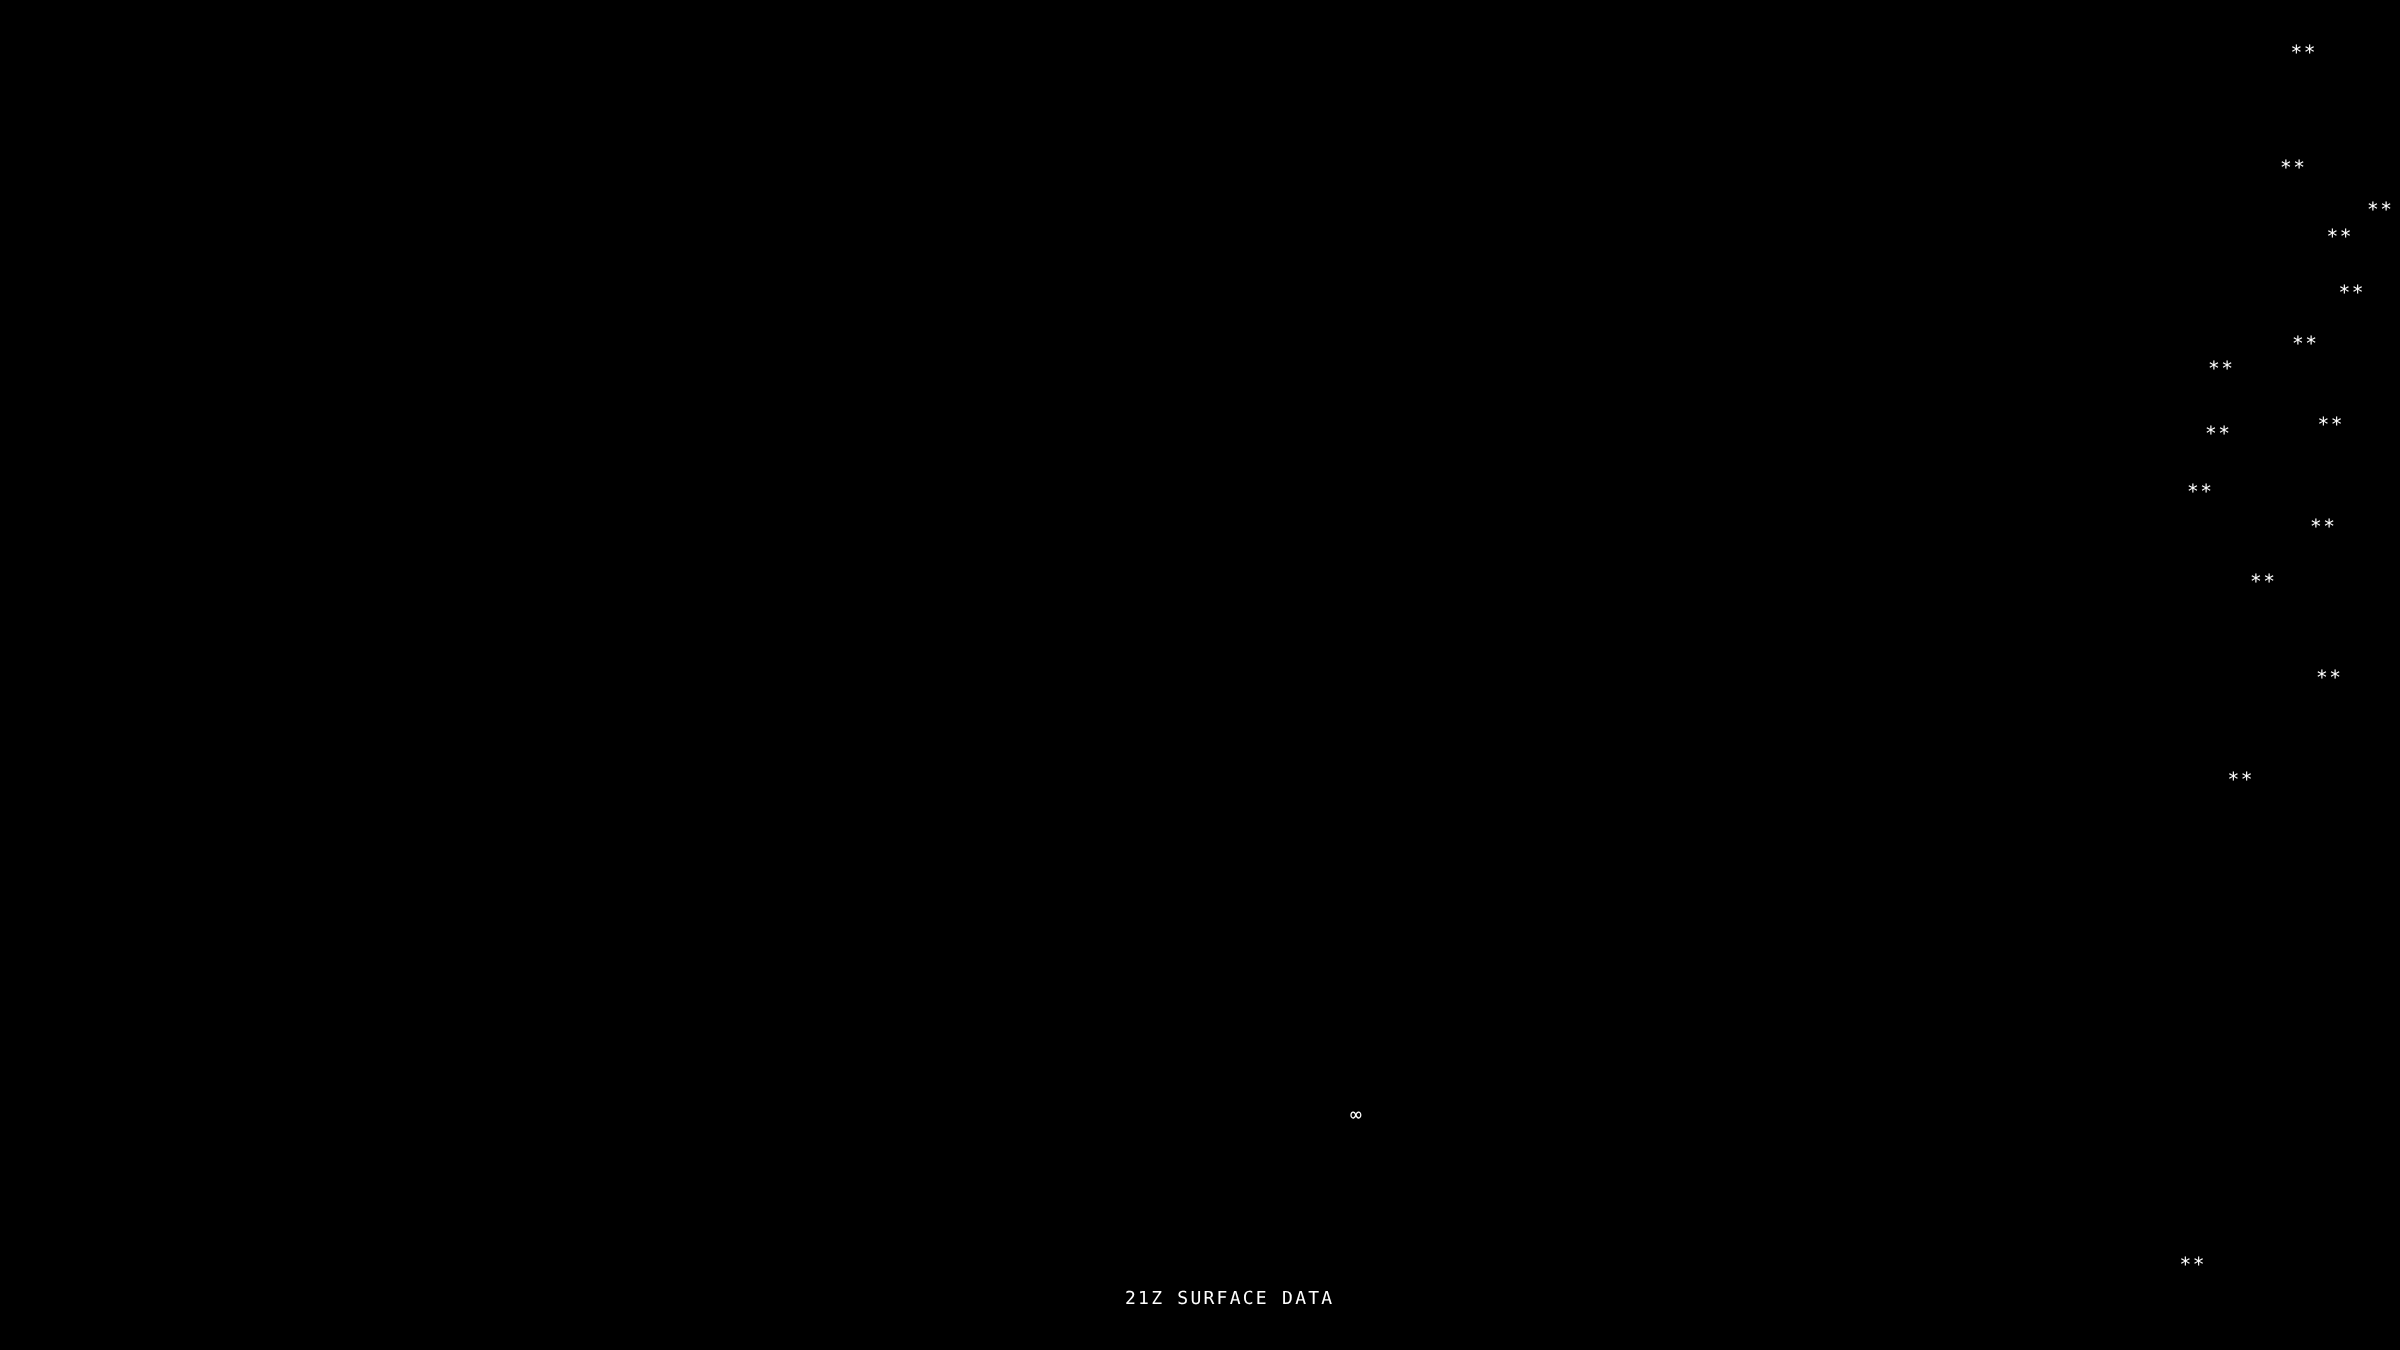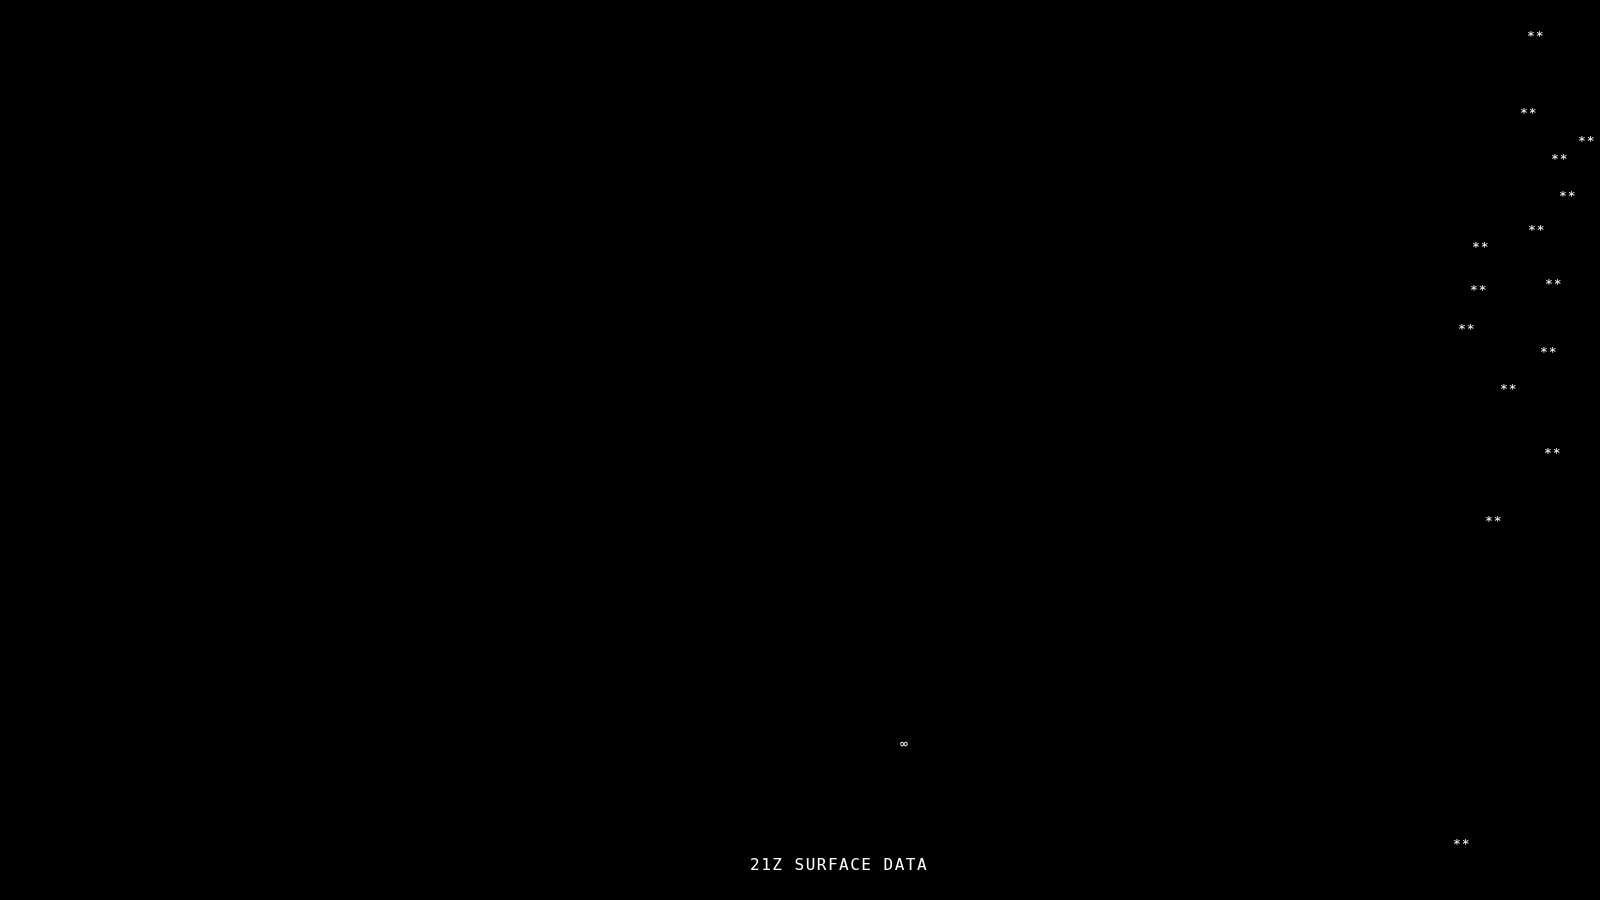--- a/index.html
+++ b/index.html
@@ -30,21 +30,21 @@
     color: #ffffff;
     font-family: "DejaVu Sans Mono", "Liberation Mono", monospace;
     font-size: 13px;
     line-height: 13px;
     white-space: pre;
   }
   .caption {
     position: absolute;
     color: #ffffff;
     font-family: "DejaVu Sans Mono", "Liberation Mono", monospace;
-    font-size: 16px;
+    font-size: 12px;
     line-height: 14px;
     letter-spacing: 1.5px;
     white-space: pre;
     text-align: center;
   }
 </style>
 </head>
 <body>
 
 <div id="screen">

